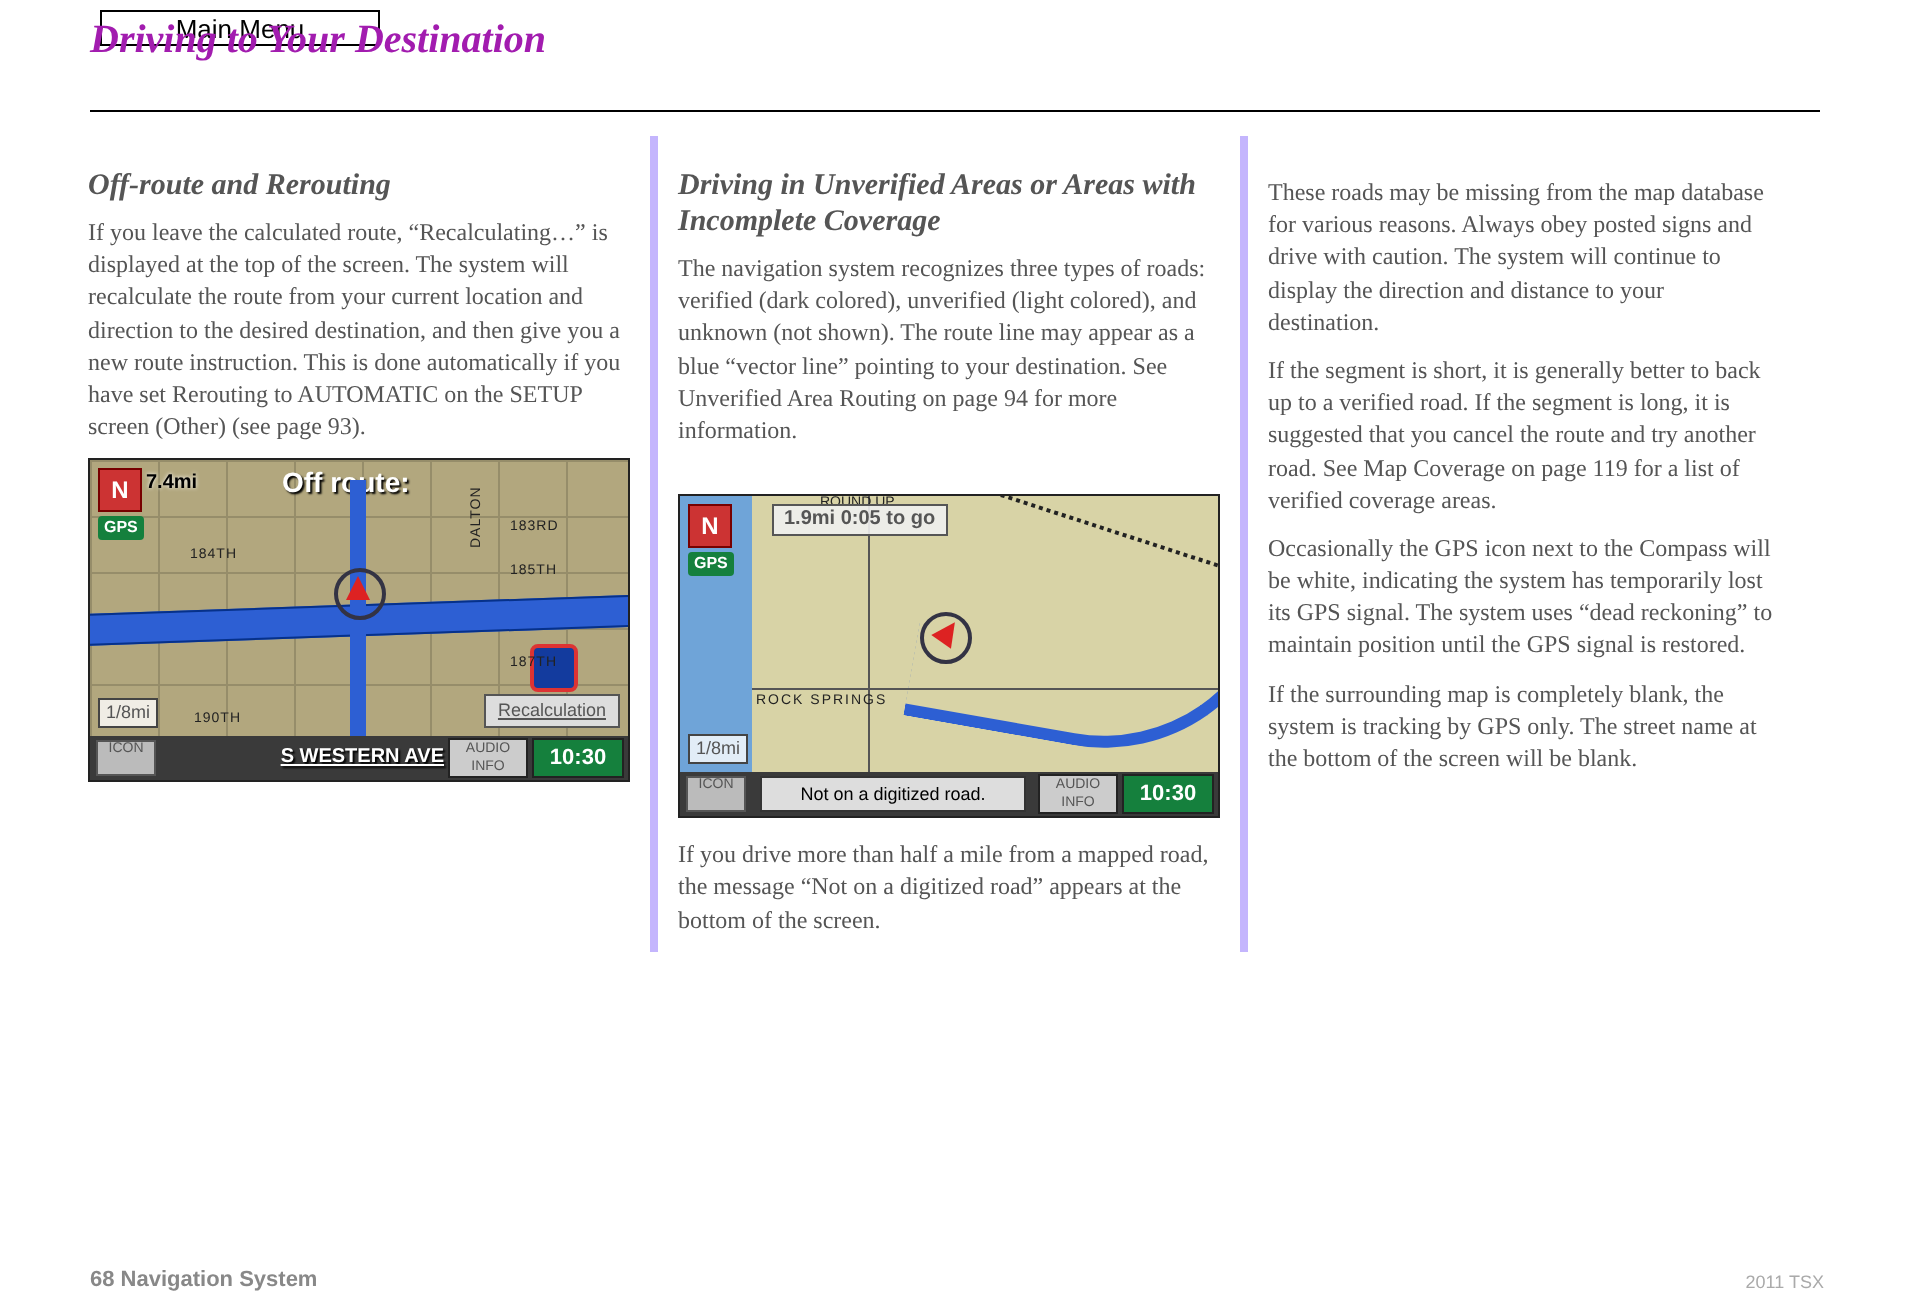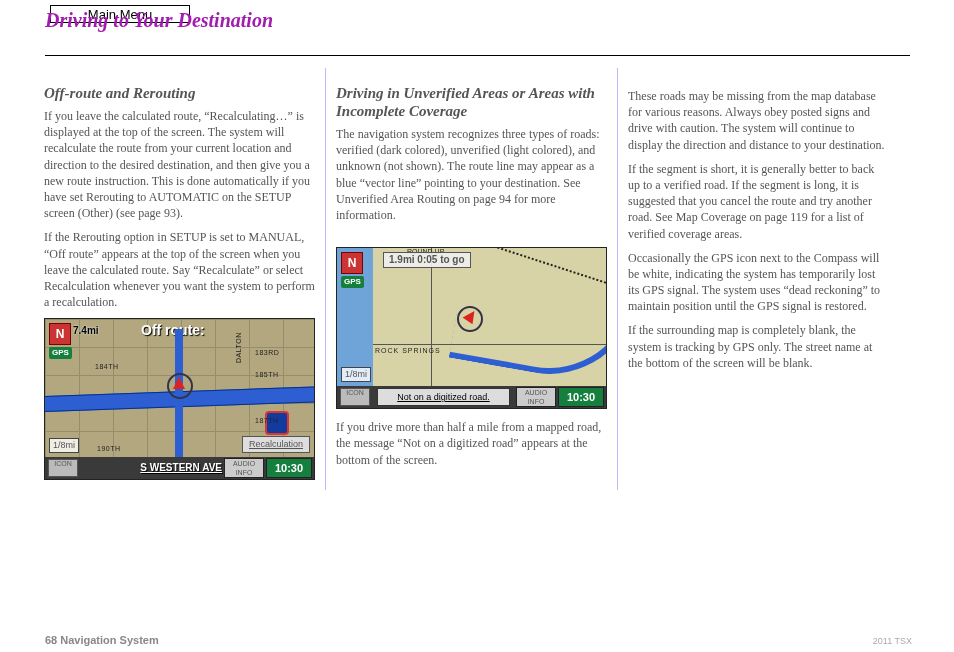--- a/index.html
+++ b/index.html
@@ -52,21 +52,21 @@
     flex-direction: row;
   }
   .col {
     flex: 1 1 0;
     padding: 0 10px;
     font-size: 12px;
     line-height: 1.35;
     color: #555; 
   }
   .col + .col {
-    border-left: 1px solid #c4b5fd;
+    border-left: 4px solid #c4b5fd;
   }
   .col h3 {
     margin: 16px 0 6px 0;
     font: italic bold 15px/1.2 "Times New Roman", serif;
     color: #555;
   }
   .col p { margin: 0 0 8px 0; }
 
   
   .shot {
@@ -205,21 +205,21 @@
     position:absolute; left:138px; top:16px; width:140px; height:80px;
     border-top:2px dotted #222; transform:rotate(18deg);
   }
   .road-h { position:absolute; left:36px; top:96px; width:240px; height:1px; background:#555;}
   .road-v { position:absolute; left:94px; top:0; width:1px; height:138px; background:#555;}
   .rocksprings {
     position:absolute; left:38px; top:99px; font:7px/8px Arial; color:#222; letter-spacing:1px;
   }
   .msg {
     flex:1; margin:0 4px; height:16px;
-    background:#ddd; border:1px solid #333; font:9px/16px Arial; text-align:center; color:#000;text-decoration:underline;
+    background:#ddd; border:1px solid #333; font:9px/16px Arial; text-align:center; color:#000;
   }
 
   .pagefoot-left {
     position:absolute; left:45px; bottom:6px;
     font:bold 11px "Helvetica Neue", Arial, sans-serif; color:#888;
   }
   .pagefoot-right {
     position:absolute; right:42px; bottom:6px;
     font:9px Arial,sans-serif; color:#aaa; text-align:right;
   }
@@ -233,21 +233,20 @@
 
   <div class="section-title">Driving to Your Destination</div>
 
   <div class="rule"></div>
 
   <div class="columns">
 
     <div class="col">
       <h3>Off-route and Rerouting</h3>
       <p>If you leave the calculated route, “Recalculating…” is displayed at the top of the screen. The system will recalculate the route from your current location and direction to the desired destination, and then give you a new route instruction. This is done automatically if you have set Rerouting to AUTOMATIC on the SETUP screen (Other) (see page 93).</p>
-      <p>If the Rerouting option in SETUP is set to MANUAL, “Off route” appears at the top of the screen when you leave the calculated route. Say “Recalculate” or select Recalculation whenever you want the system to perform a recalculation.</p>
 
       <div class="shot shot1">
         <div class="grid"></div>
         <div class="compass">N</div>
         <div class="gps-badge">GPS</div>
         <div class="dist-badge1">7.4mi</div>
         <div class="title-off">Off route:</div>
 
         <div class="freeway1"></div>
         <div class="route-line1"></div>

